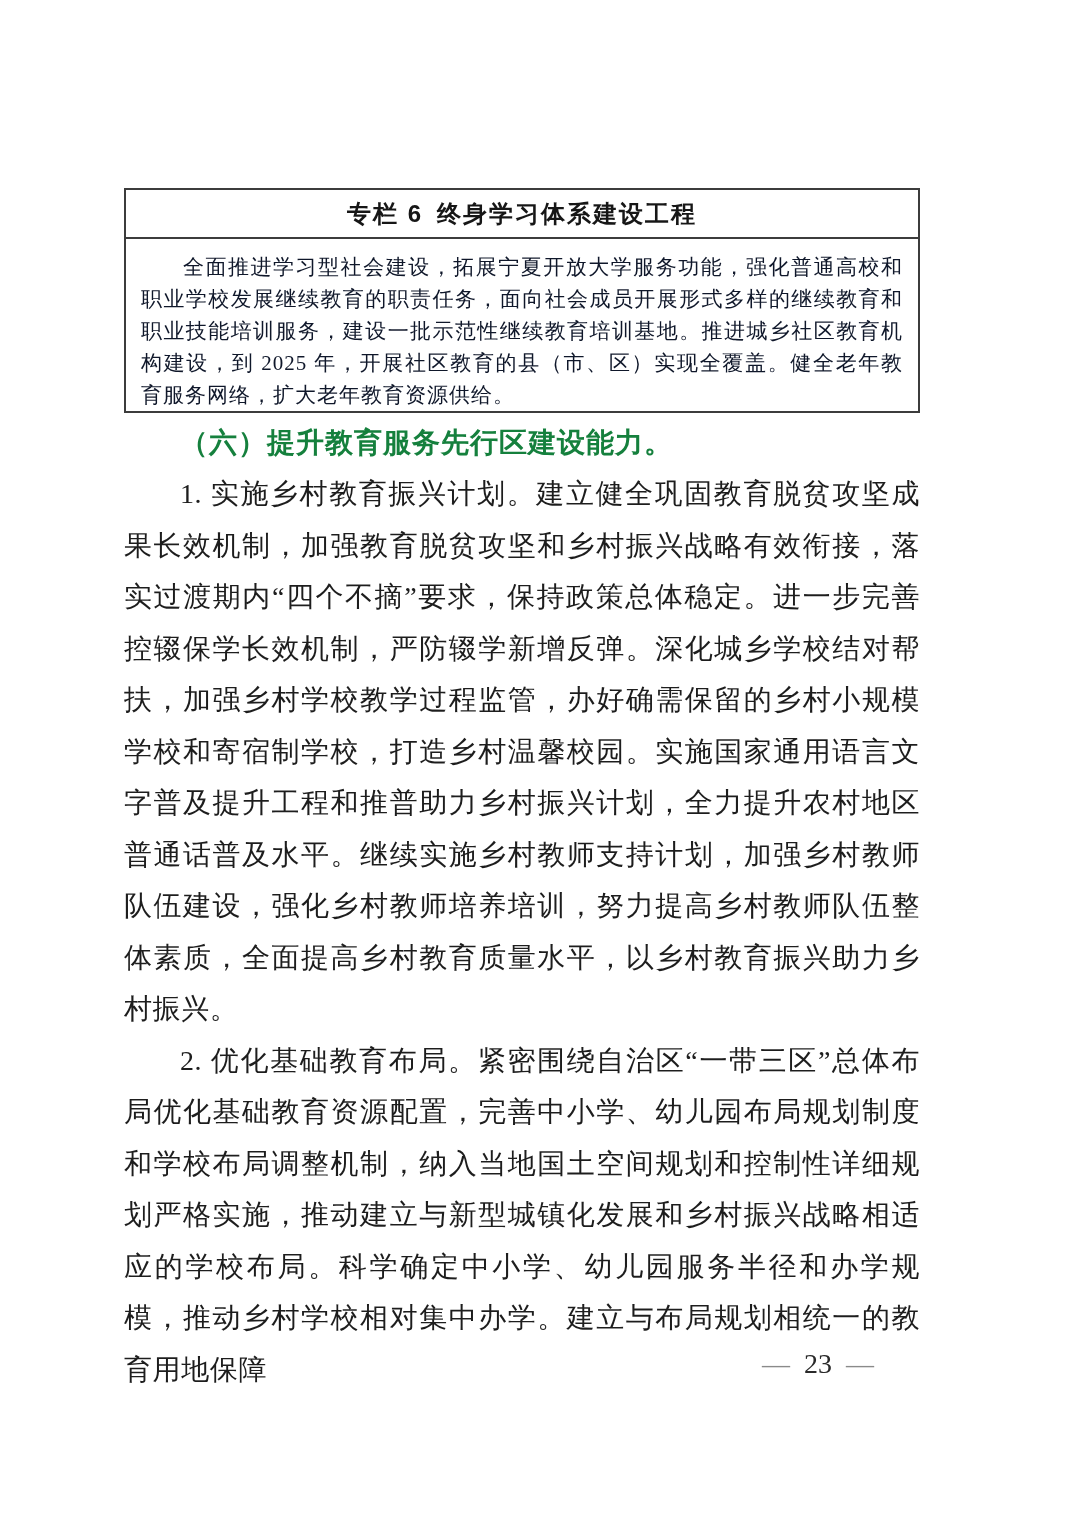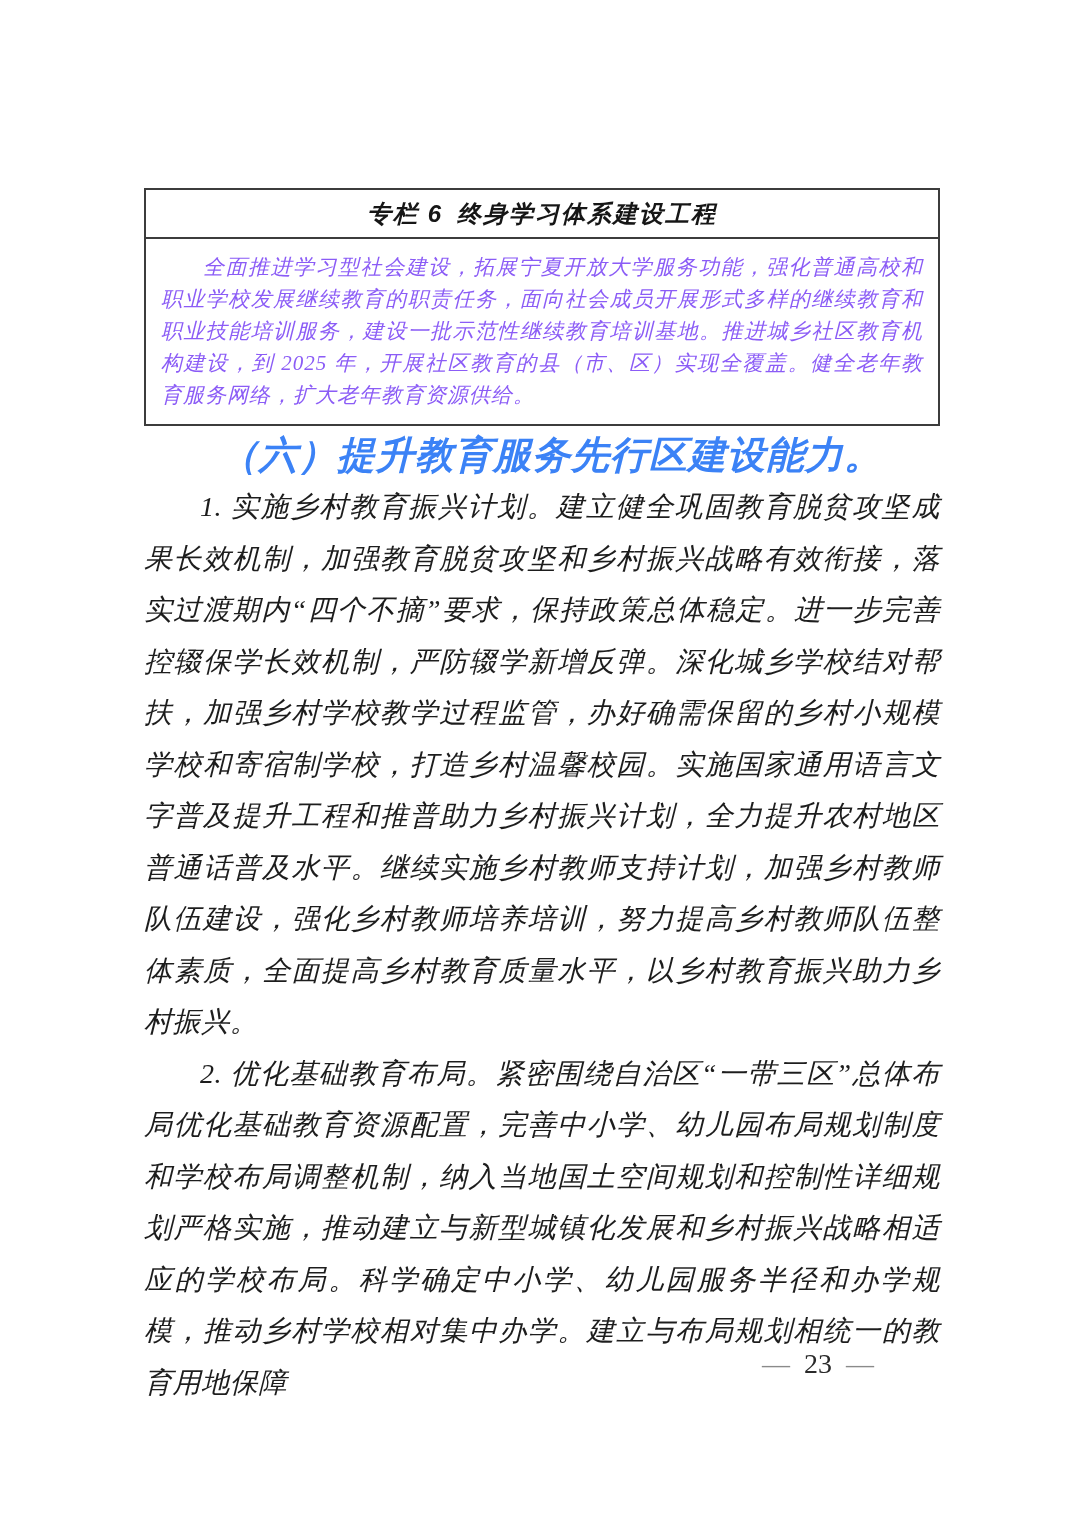--- a/index.html
+++ b/index.html
@@ -12,63 +12,62 @@
     height: 1520px;
     margin: 0 auto;
     background: #ffffff;
     color: #1d1d1d;
     font-family: "Liberation Serif", serif;
     overflow: hidden;
   }
 
   .content {
     position: absolute;
-    left: 144px;
+    left: 124px;
     top: 188px;
     width: 796px;
-    font-style: italic;
   }
 
   
   .callout {
     border: 2px solid #3c3c3c;
     background: #ffffff;
   }
   .callout-header {
     border-bottom: 2px solid #3c3c3c;
     text-align: center;
     padding: 8px 0 7px;
     font-family: "Liberation Sans", sans-serif;
     font-weight: bold;
     font-size: 24px;
     letter-spacing: 2px;
     color: #161616;
   }
   .callout-title-label { margin-right: 14px; }
   .callout-body {
-    padding: 12px 15px 13px;
+    padding: 12px 15px 0;
     font-size: 21px;
     line-height: 32px;
     letter-spacing: 1px;
     text-align: justify;
     text-justify: inter-character;
     text-indent: 2em;
     word-break: break-all;
-    color: #8b5cf6;
+    color: #0f172a;
   }
 
   
   .section-heading {
     margin-top: 4px;
-    font-size: 38px;
+    font-size: 28px;
     font-weight: bold;
     line-height: 51px;
     letter-spacing: 1px;
     text-indent: 2em;
-    color: #3b82f6;
+    color: #15803d;
   }
   .para {
     font-size: 28px;
     line-height: 51.5px;
     letter-spacing: 0.6px;
     text-align: justify;
     text-justify: inter-character;
     text-indent: 2em;
     word-break: break-all;
     color: #1d1d1d;

